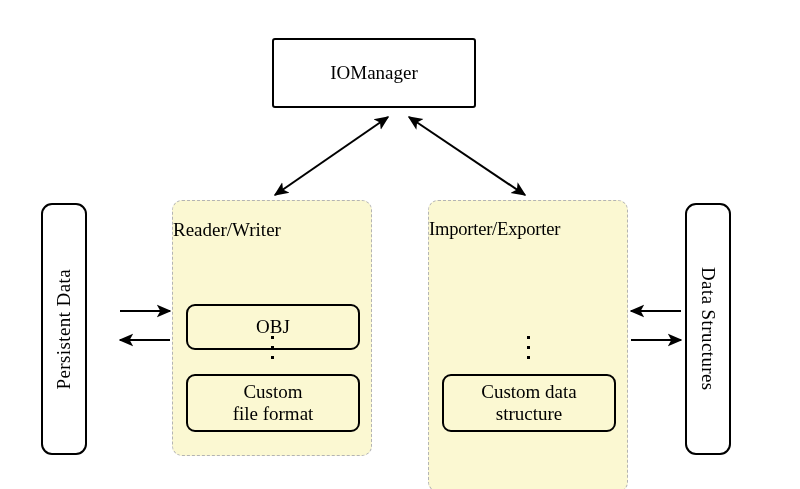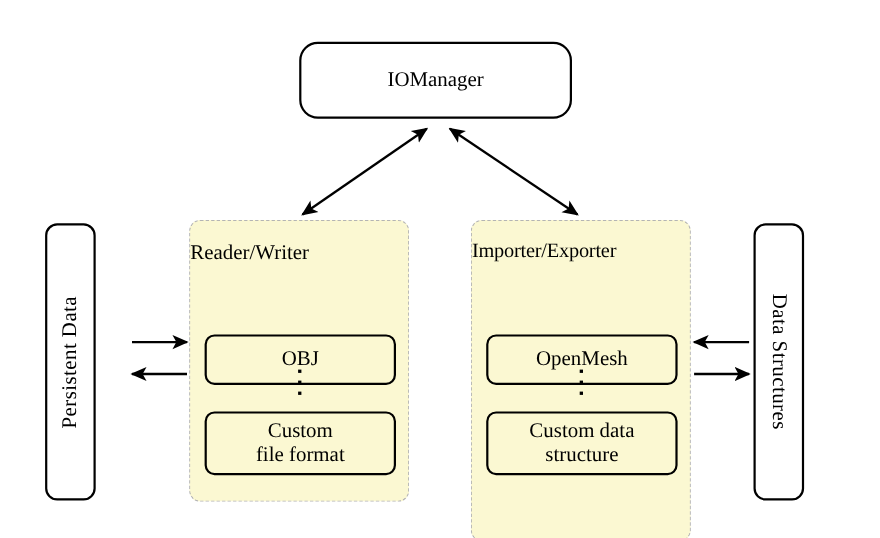--- a/index.html
+++ b/index.html
@@ -27,24 +27,24 @@
     align-items: center;
     justify-content: center;
     text-align: center;
     color: #000000;
   }
 
   
   #io-manager {
     left: 272px;
     top: 38px;
-    width: 248px;
+    width: 204px;
     height: 70px;
     font-size: 19px;
-    border-radius: 17px;
+    border-radius: 3px;
   }
 
   
   .side-box {
     border-radius: 11px;
     font-size: 19px;
   }
   #persistent-data {
     left: 41px;
     top: 203px;
@@ -217,23 +217,20 @@
       <span>
         <span>Custom</span><br>
         <span>file format</span>
       </span>
     </div>
   </div>
 
   <div class="panel" id="panel-importer-exporter">
     <div class="panel-title tight">Importer/Exporter</div>
 
-    <div class="inner-node inner-top">
-      <span>OpenMesh</span>
-    </div>
 
     <div class="vdots">
       <i></i>
       <i></i>
       <i></i>
     </div>
 
     <div class="inner-node inner-bottom">
       <span>
         <span>Custom data</span><br>

